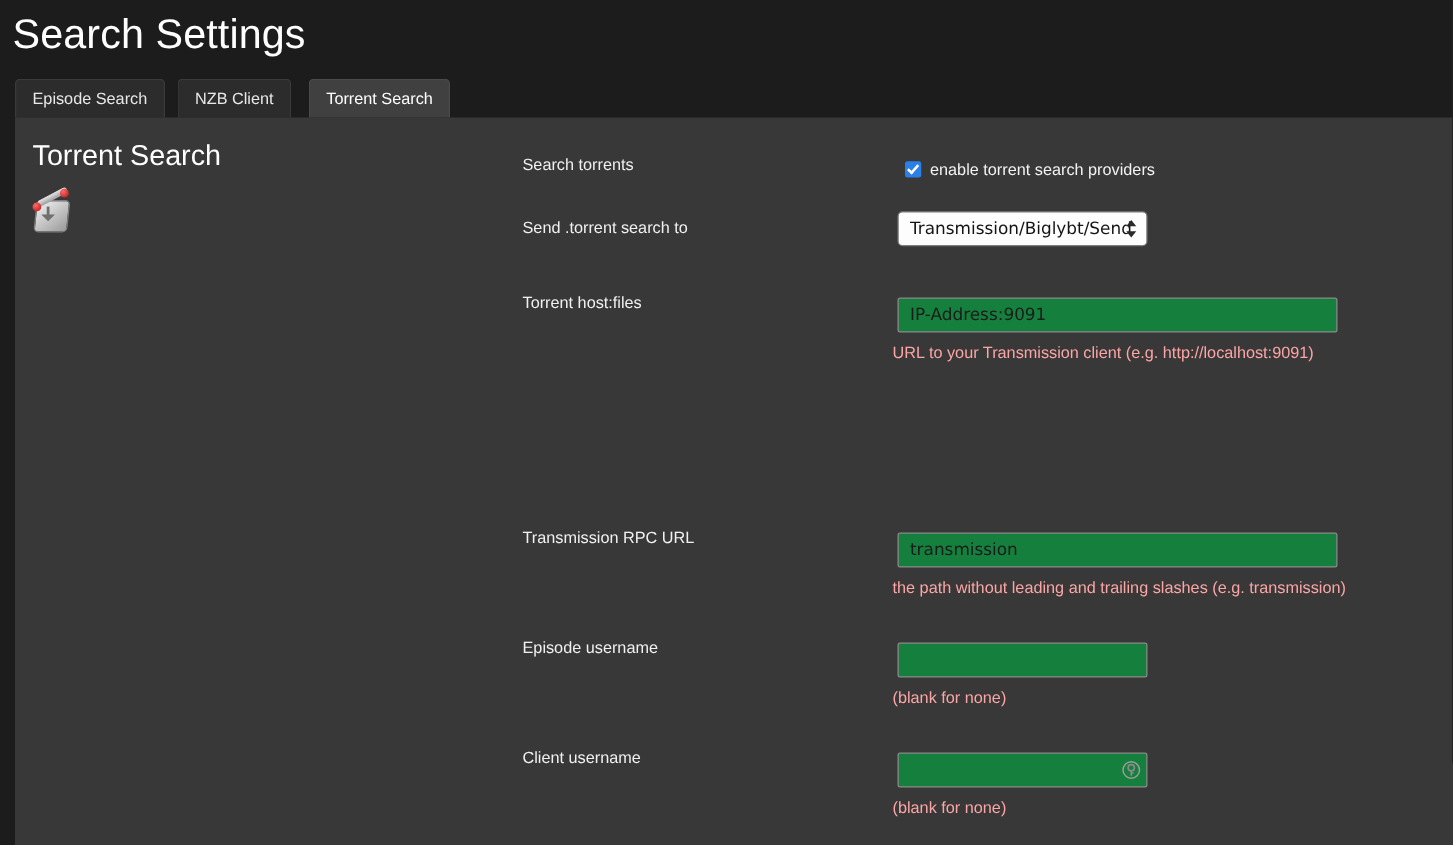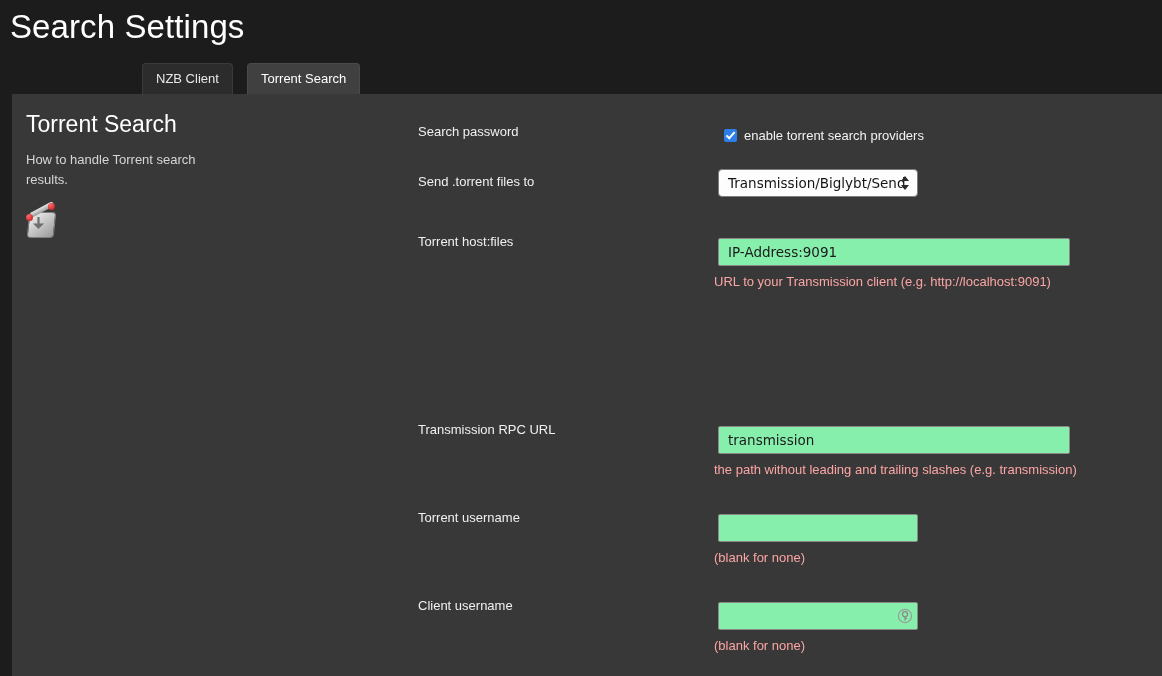--- a/index.html
+++ b/index.html
@@ -134,21 +134,21 @@
   }
   .row-field {
     position: absolute;
     left: 300px;
     top: 0;
   }
 
   .txt-input {
     box-sizing: border-box;
     height: 28px;
-    background: #86efac;
+    background: #15803d;
     border: 1px solid #8a8a8a;
     border-radius: 2px;
     color: #1b1b1b;
     font-family: "DejaVu Sans", sans-serif;
     font-size: 13.5px;
     padding: 0 9px;
     outline: none;
     display: block;
   }
   .txt-input.wide { width: 352px; }
@@ -291,52 +291,52 @@
   .tr-knob.k2 { left: 22px; top: -1px; }
 </style>
 </head>
 <body>
 
 <div id="app">
 
   <h1 class="page-title">Search Settings</h1>
 
   <div class="tabstrip">
+    <div class="tab" id="tab0">Episode Search</div>
     <div class="tab" id="tab1">NZB Client</div>
     <div class="tab active" id="tab2">Torrent Search</div>
   </div>
 
   <div class="content-panel">
 
     <div class="side-col">
       <h2 class="side-title">Torrent Search</h2>
-      <p class="side-desc">How to handle Torrent search results.</p>
       <div class="side-icon">
         <div class="tr-icon-box"></div>
         <div class="tr-icon-inner"></div>
         <div class="tr-bar"></div>
         <div class="tr-knob k1"></div>
         <div class="tr-knob k2"></div>
       </div>
     </div>
 
     <div class="form-area">
 
       <div class="form-row" style="top:30px;">
-        <div class="row-label">Search password</div>
+        <div class="row-label">Search torrents</div>
         <div class="row-field" style="left:306px; top:2px;">
           <div class="chk-line">
             <span class="chk-box"></span>
             <span class="chk-label">enable torrent search providers</span>
           </div>
         </div>
       </div>
 
       <div class="form-row" style="top:80px;">
-        <div class="row-label">Send .torrent files to</div>
+        <div class="row-label">Send .torrent search to</div>
         <div class="row-field" style="left:300px; top:-5px;">
           <div class="select-wrap">
             <div class="sel-input">Transmission/Biglybt/Send</div>
             <span class="sel-arrows">
                 <i class="up"></i>
                 <i class="down"></i>
               </span>
           </div>
         </div>
       </div>
@@ -347,21 +347,21 @@
         <div class="help-text" style="top:40px;">URL to your Transmission client (e.g. http://localhost:9091)</div>
       </div>
 
       <div class="form-row" style="top:328px;">
         <div class="row-label">Transmission RPC URL</div>
         <input class="txt-input wide" style="position: absolute; left: 300px; top: 4px;" value="transmission">
         <div class="help-text" style="top:40px;">the path without leading and trailing slashes (e.g. transmission)</div>
       </div>
 
       <div class="form-row" style="top:416px;">
-        <div class="row-label">Torrent username</div>
+        <div class="row-label">Episode username</div>
         <input class="txt-input narrow" style="position: absolute; left: 300px; top: 4px;" value="">
         <div class="help-text" style="top:40px;">(blank for none)</div>
       </div>
 
       <div class="form-row" style="top:504px;">
         <div class="row-label">Client username</div>
         <div class="pw-wrap" style="position:absolute; left:300px; top:4px;">
           <input class="txt-input narrow" type="password" value="" style="">
           <span class="pw-key">
             <svg width="16" height="16" viewBox="0 0 16 16">

